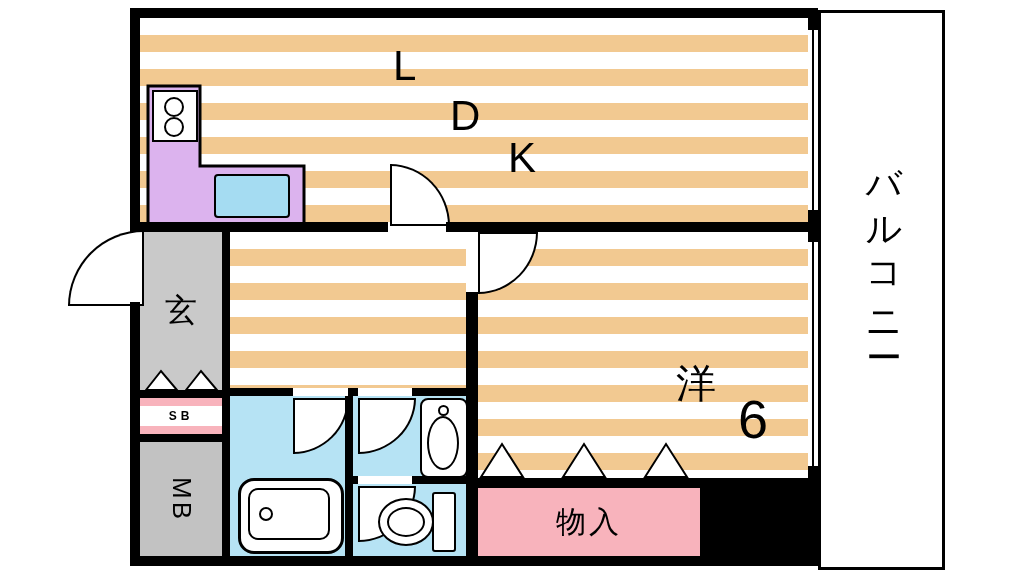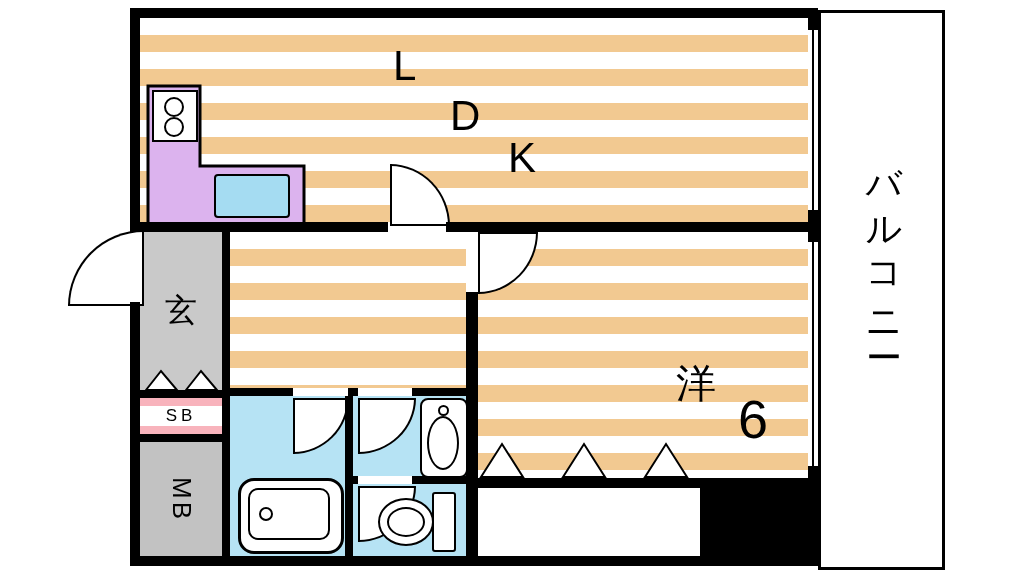--- a/index.html
+++ b/index.html
@@ -39,26 +39,29 @@
   <div class="stripes" style="left:230px;top:232px;width:236px;height:156px;"></div>
   <div class="stripes" style="left:478px;top:232px;width:330px;height:246px;"></div>
   <div class="gray center" style="left:140px;top:232px;width:82px;height:158px;">
     <span class="label" style="position:static;font-size:32px;">玄</span>
   </div>
   <div class="gray center" style="left:140px;top:442px;width:82px;height:114px;background:#c2c2c2;">
     <span class="label vtext" style="position:static;font-size:26px;letter-spacing:3px;">MB</span>
   </div>
   <div class="pinkbox" style="left:140px;top:398px;width:82px;height:36px;">
     <div class="center" style="position:absolute;left:0;top:8px;width:82px;height:20px;background:#fff;">
-      <span class="label" style="position:static;font-size:17px;letter-spacing:4px;font-weight:normal;">SB</span>
+      <span class="label" style="position:static;font-size:12px;letter-spacing:4px;font-weight:bold;">SB</span>
     </div>
   </div>
   <div class="blue" style="left:230px;top:396px;width:115px;height:160px;"></div>
   <div class="blue" style="left:353px;top:396px;width:113px;height:80px;"></div>
   <div class="blue" style="left:353px;top:484px;width:113px;height:72px;"></div>
+  <div class="pinkbox center" style="left:478px;top:488px;width:222px;height:68px;">
+    <span class="label" style="position:static;font-size:30px;letter-spacing:3px;">物入</span>
+  </div>
   <div class="wall" style="left:700px;top:478px;width:118px;height:88px;"></div>
 
   <svg class="abs" style="left:146px;top:84px;" width="162" height="144" viewBox="0 0 162 144">
     <path d="M2,2 H54 V82 H158 V140 H2 Z" fill="#dcb3ee" stroke="#000" stroke-width="3"></path>
   </svg>
   <div class="fixture" style="left:152px;top:90px;width:42px;height:48px;">
     <div style="position:absolute;left:10px;top:5px;width:16px;height:16px;border:2px solid #000;border-radius:50%;background:#fff;"></div>
     <div style="position:absolute;left:10px;top:25px;width:16px;height:16px;border:2px solid #000;border-radius:50%;background:#fff;"></div>
   </div>
   <div class="abs" style="left:214px;top:174px;width:72px;height:40px;background:#a5dcf2;border:2px solid #000;border-radius:4px;"></div>

